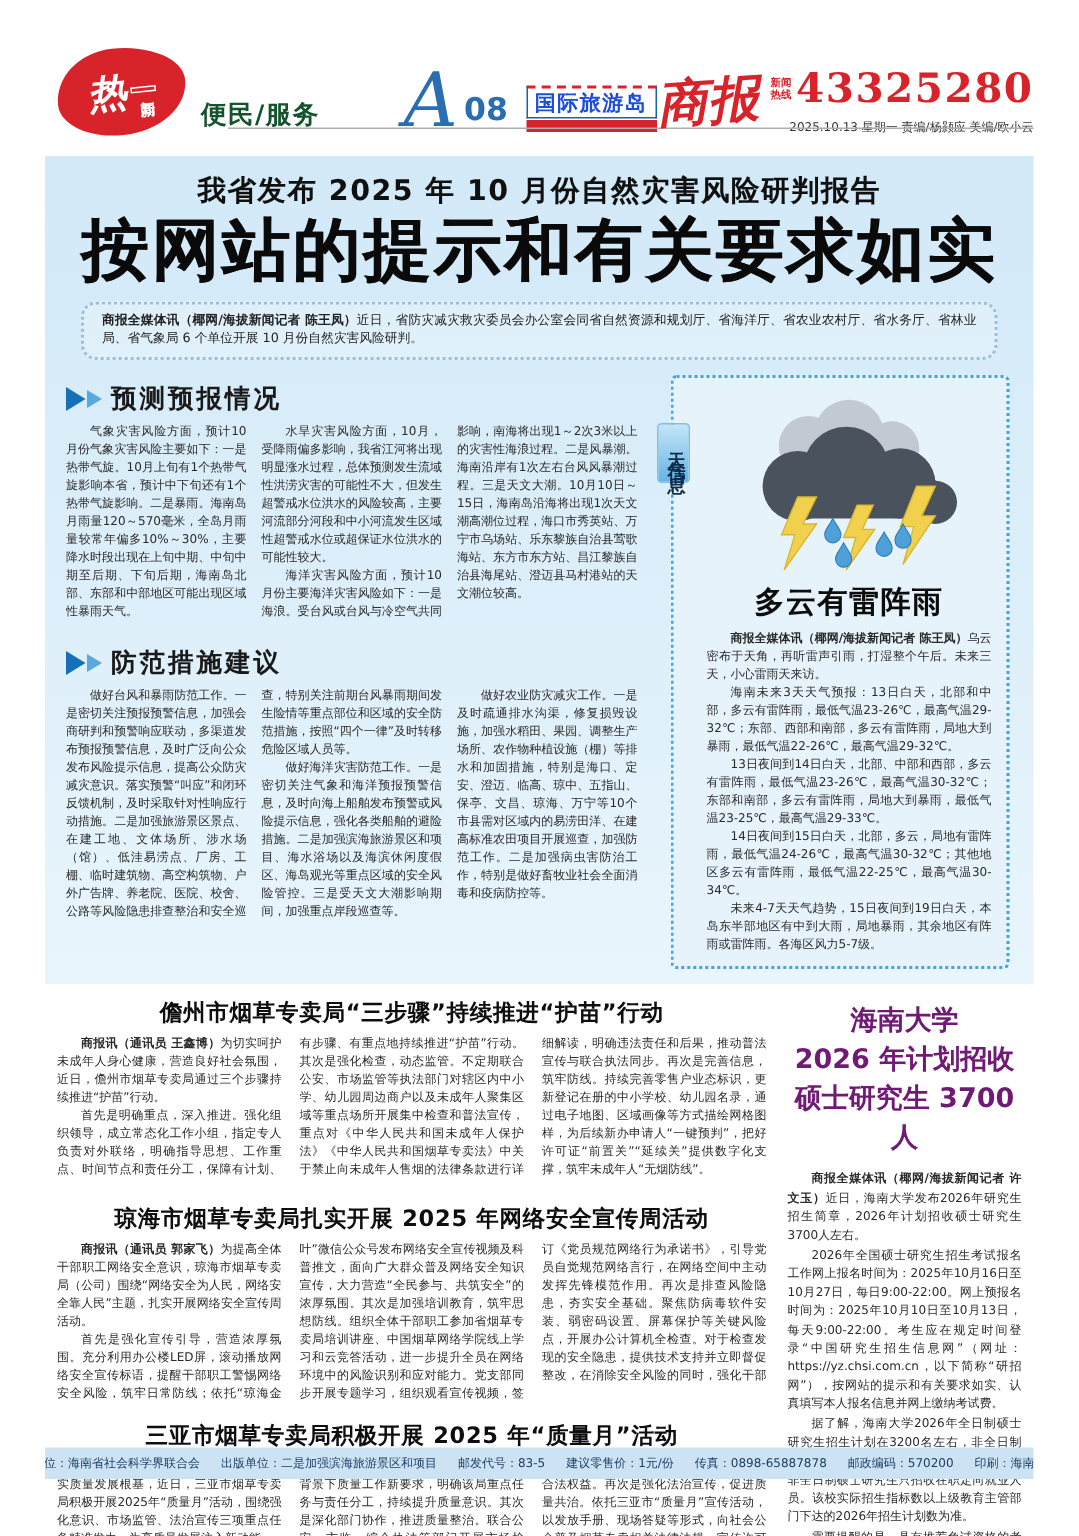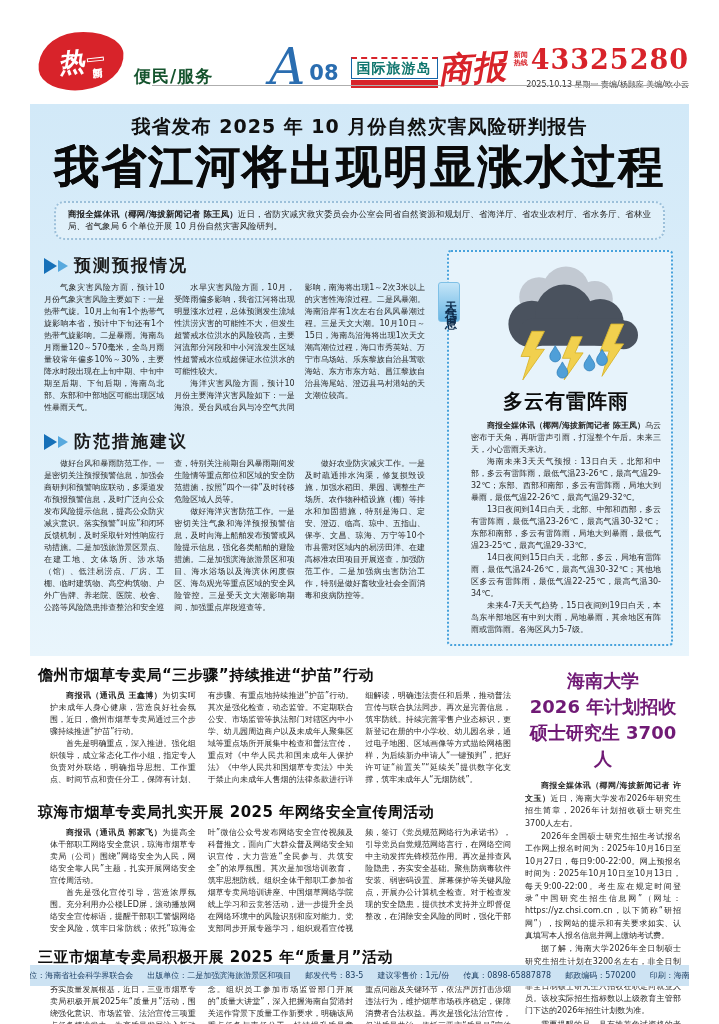--- a/index.html
+++ b/index.html
@@ -13,21 +13,21 @@
   .logo-wrap { display:flex; align-items:flex-end; gap:10px; }
   .logo-blob { width:86px; height:58px; background:#d8232a; border-radius:46% 54% 52% 48% / 58% 44% 56% 42%;
     transform:rotate(-6deg); display:flex; align-items:center; justify-content:center; gap:3px; color:#fff; }
   .logo-hot { font-size:26px; font-weight:bold; font-style:italic; }
   .logo-news { font-size:10px; font-weight:bold; border:1px solid #fff; padding:1px 2px; writing-mode:vertical-rl; text-orientation:upright; line-height:1.05; }
   .sec-label { font-size:17px; font-weight:bold; color:#14532d; letter-spacing:1px; padding-bottom:2px; }
   .mast { display:flex; align-items:flex-end; gap:4px; margin-left:56px; padding-bottom:2px; }
   .pageA { font-family:"DejaVu Serif", serif; font-style:italic; color:#2a6db0; font-size:50px; line-height:.85; }
   .pageNum { color:#2a6db0; font-size:21px; font-weight:bold; padding-bottom:3px; }
   .mast-mid { margin-left:8px; }
-  .mast-box { border:1px solid #1565a8; border-top:2px dashed #d8232a; color:#0f766e; font-weight:bold; font-size:14px; letter-spacing:1px; padding:1px 5px 0; }
+  .mast-box { border:1px solid #1565a8; border-top:2px dashed #d8232a; color:#1d4ed8; font-weight:bold; font-size:14px; letter-spacing:1px; padding:1px 5px 0; }
   .mast-strip { height:8px; background:#d8232a; margin-top:1px; }
   .mast-script { font-family:"DejaVu Serif", serif; font-style:italic; font-weight:bold; color:#d8232a; font-size:34px; line-height:.9; transform:rotate(-4deg); margin-left:-4px; padding-bottom:4px; }
   .hdr-right { margin-left:auto; text-align:right; padding-bottom:0; }
   .hotline { display:flex; align-items:center; justify-content:flex-end; gap:3px; }
   .hotline-label { color:#d8232a; font-size:7px; font-weight:bold; line-height:1.1; text-align:center; }
   .hotline-num { font-family:"DejaVu Serif", serif; color:#d8232a; font-size:27px; font-weight:bold; letter-spacing:1px; line-height:1; }
   .dateline { font-size:8px; color:#333; margin-top:6px; }
 
   
   .feature { margin:4px 30px 0 30px; background:linear-gradient(180deg,#d2e9f8 0%,#ddeffa 55%,#e9f5fc 100%);
@@ -55,22 +55,22 @@
     border:1px solid #7fc0e6; border-radius:3px; writing-mode:vertical-rl; text-orientation:upright; font-size:12px; font-weight:bold;
     color:#0e2d4d; letter-spacing:5px; text-align:center; }
   .wx-icon { display:block; margin:0 auto; }
   .wx-title { text-align:center; font-size:20px; font-weight:900; color:#0c0c0c; line-height:1.3; margin:4px 0 6px; letter-spacing:1px; }
   .wx-text { font-size:8px; line-height:1.5; color:#2a2a2a; text-align:justify; }
 
   
   .articles { display:flex; gap:14px; margin:10px 38px 0; }
   .art-left { flex:1; min-width:0; }
   .article { margin-bottom:9px; }
-  .art-head { text-align:left; font-size:15px; font-weight:bold; color:#0e0e0e; letter-spacing:.5px; margin-bottom:5px; }
-  .abody { column-count:3; column-gap:12px; font-size:8px; line-height:1.5; color:#2a2a2a; text-align:justify; overflow:hidden;margin-left:12px; }
+  .art-head { text-align:center; font-size:15px; font-weight:bold; color:#0e0e0e; letter-spacing:.5px; margin-bottom:5px; }
+  .abody { column-count:3; column-gap:12px; font-size:8px; line-height:1.5; color:#2a2a2a; text-align:justify; overflow:hidden; }
   .abody.a1 { height:104px; }
   .abody.a2 { height:112px; }
   .abody.a3 { height:84px; }
   .side-art { flex:0 0 156px; }
   .side-title { text-align:center; font-size:18px; font-weight:bold; color:#701a75; line-height:1.45; margin:2px 0 8px; }
   .side-body { font-size:8px; line-height:1.55; color:#2a2a2a; text-align:justify; }
   .side-body .p { margin-bottom:1px; }
 
   
   .footer { position:absolute; left:30px; right:30px; bottom:38px; background:#cde3f3; color:#1d3f63;
@@ -106,21 +106,21 @@
           <span style="display:block;">热线</span>
         </span>
         <span class="hotline-num">43325280</span>
       </div>
       <div class="dateline">2025.10.13 星期一 责编/杨颢应 美编/欧小云</div>
     </div>
   </div>
 
   <div class="feature">
     <div class="kicker">我省发布 2025 年 10 月份自然灾害风险研判报告</div>
-    <div class="headline">我省江河将出现明显涨水过程</div>
+    <div class="headline">按网站的提示和有关要求如实</div>
 
     <div class="lead">
       <b>商报全媒体讯（椰网/海拔新闻记者 陈王凤）</b><span>近日，省防灾减灾救灾委员会办公室会同省自然资源和规划厅、省海洋厅、省农业农村厅、省水务厅、省林业局、省气象局 6 个单位开展 10 月份自然灾害风险研判。</span>
     </div>
 
     <div class="feat-body">
       <div class="feat-left">
 
         <div class="sec-head">
           <span class="chev"></span>

